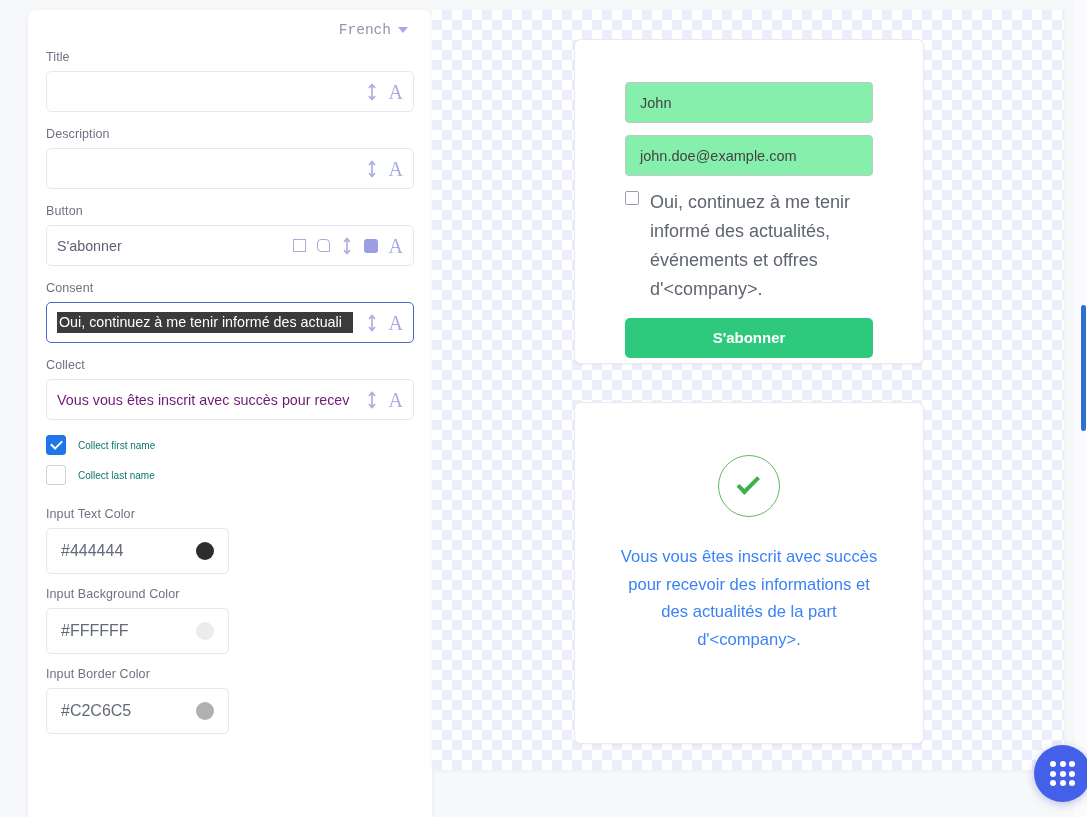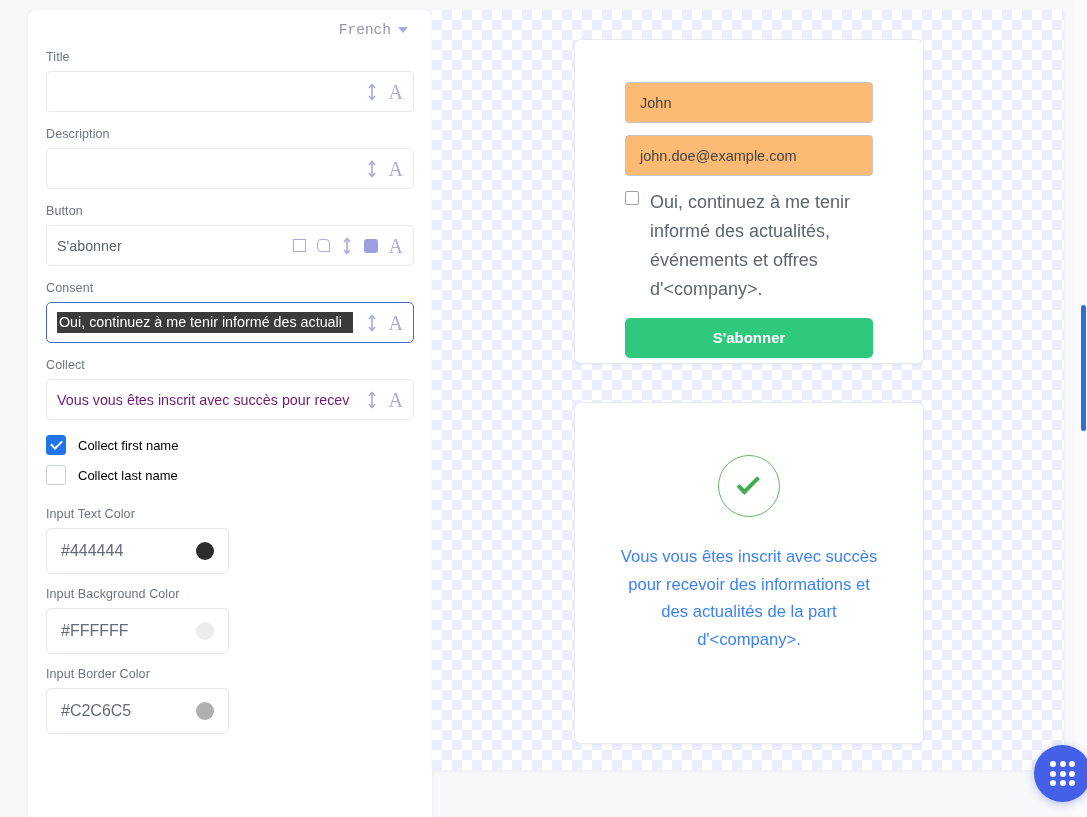--- a/index.html
+++ b/index.html
@@ -151,22 +151,22 @@
   .cb.checked::after {
     content: "";
     position: absolute;
     left: 4px; top: 4px;
     width: 9px; height: 5px;
     border-left: 2.3px solid #fff;
     border-bottom: 2.3px solid #fff;
     transform: rotate(-45deg);
   }
   .cb-label {
-    font-size: 13px;
-    color: #000000;
+    font-size: 10px;
+    color: #0f766e;
   }
 
   .color-group { margin-bottom: 13px; }
   .color-box {
     position: relative;
     width: 183px;
     height: 46px;
     border: 1px solid #e6e7ef;
     border-radius: 5px;
     display: flex;
@@ -216,21 +216,21 @@
   .pv-input {
     height: 41px;
     border: 1px solid #c2c6c5;
     border-radius: 4px;
     display: flex;
     align-items: center;
     padding: 0 14px;
     margin-bottom: 12px;
     font-size: 14.5px;
     color: #444444;
-    background: #fdba74;
+    background: #86efac;
   }
 
   .pv-consent {
     display: flex;
     gap: 11px;
     margin-top: 5px;
     margin-bottom: 13px;
   }
   .pv-cb {
     width: 14px; height: 14px;

